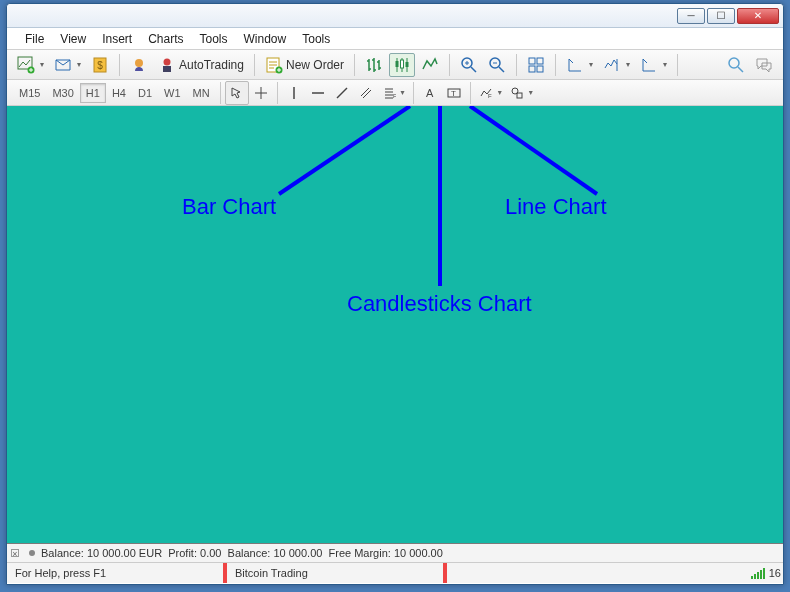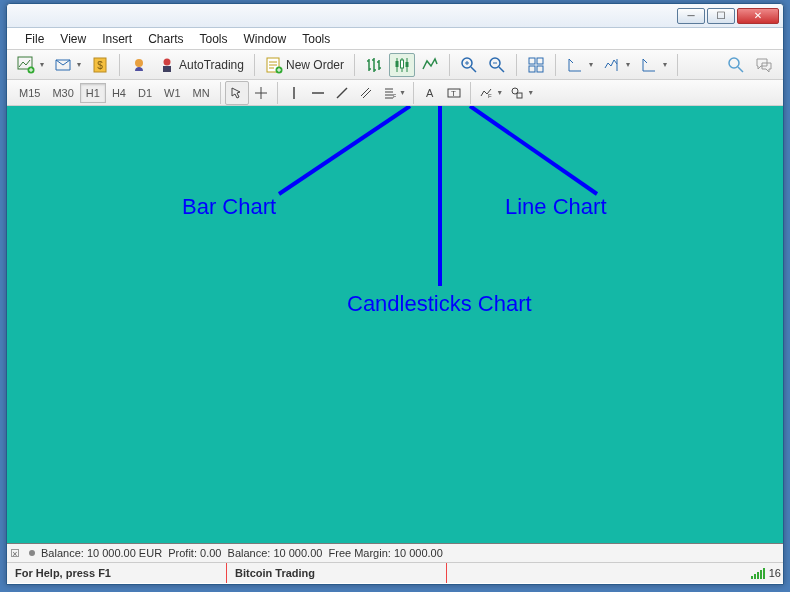--- a/index.html
+++ b/index.html
@@ -62,21 +62,21 @@
 .annot { position: absolute; color: #0000ff; font-size: 22px; white-space: nowrap; pointer-events: none; }
 
 .statusbar1 {
   height: 19px; background: #f4f4f4; border-bottom: 1px solid #ccc;
   display: flex; align-items: center; padding-left: 4px; font-size: 11px; color: #333;
 }
 .statusbar2 {
   height: 20px; background: #f4f4f4; display: flex; align-items: center;
   font-size: 11px; color: #333;
 }
-.sb-cell { padding: 0 8px; border-right: 1px solid #ef4444; height: 100%; display: flex; align-items: center; font-weight: bold; }
+.sb-cell { padding: 0 8px; border-right: 4px solid #ef4444; height: 100%; display: flex; align-items: center; }
 .sb-spacer { flex: 1; }
 .sig-bars { display: flex; align-items: flex-end; gap: 1px; height: 12px; margin: 0 4px; }
 .sig-bars span { width: 2px; background: #3a3; }
 .sig-bars span:nth-child(1){height:3px}.sig-bars span:nth-child(2){height:5px}
 .sig-bars span:nth-child(3){height:7px}.sig-bars span:nth-child(4){height:9px}
 .sig-bars span:nth-child(5){height:11px}
 
 svg { display: block; }
 .ico { width: 18px; height: 18px; }
 .ico-sm { width: 14px; height: 14px; }

